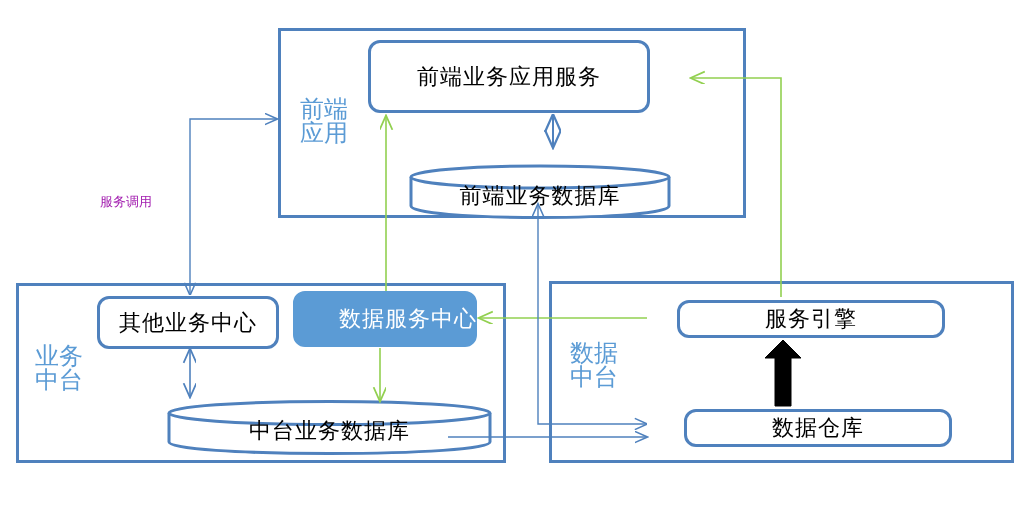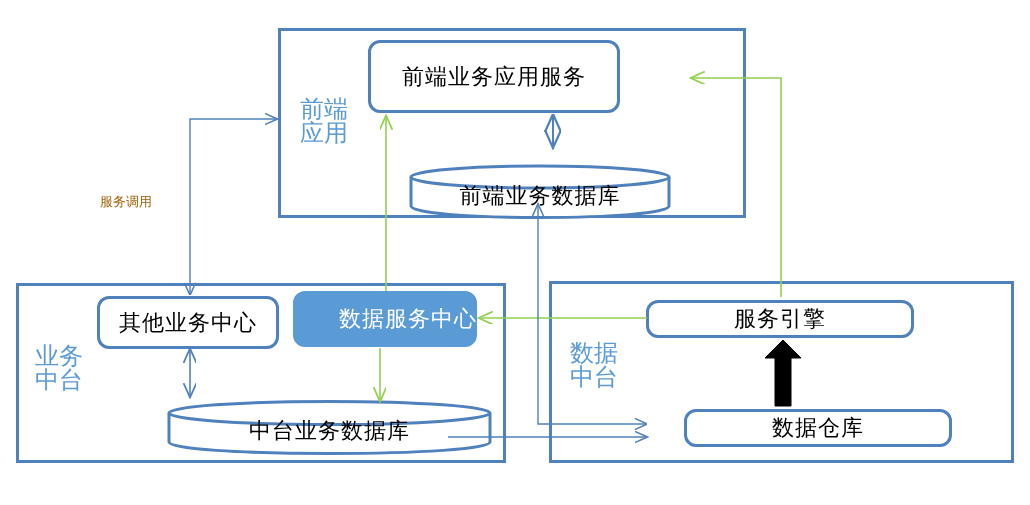--- a/index.html
+++ b/index.html
@@ -17,41 +17,41 @@
                white-space:pre-line;font-weight:400;}
   #label-frontend{left:293px;top:97px;width:62px;}
   #label-business{left:28px;top:344px;width:62px;}
   #label-data{left:563px;top:341px;width:62px;}
 
   
   .node{position:absolute;box-sizing:border-box;border:3px solid #4F81BD;background:#ffffff;
         border-radius:12px;display:flex;align-items:center;justify-content:center;
         color:#000000;font-size:22px;font-family:"DejaVu Sans","Liberation Sans",sans-serif;
         letter-spacing:1px;white-space:nowrap;}
-  #node-frontend-app{left:368px;top:40px;width:252px;height:73px;}
+  #node-frontend-app{left:368px;top:40px;width:282px;height:73px;}
   #node-other-center{left:97px;top:296px;width:182px;height:53px;}
   #node-data-service{left:293px;top:291px;width:184px;height:56px;background:#5B9BD5;
                      border-color:#5B9BD5;color:#ffffff;padding-left:46px;}
-  #node-service-engine{left:646px;top:300px;width:268px;height:38px;}
+  #node-service-engine{left:677px;top:300px;width:268px;height:38px;}
   #node-warehouse{left:684px;top:409px;width:268px;height:38px;}
 
   
   .cyl{position:absolute;}
   .cyl .cyl-svg{position:absolute;left:0;top:0;}
   .cyl .cyl-text{position:absolute;left:0;right:0;top:0;bottom:0;display:flex;
                  align-items:center;justify-content:center;color:#000;font-size:22px;
                  font-family:"DejaVu Sans","Liberation Sans",sans-serif;letter-spacing:1px;
                  white-space:nowrap;padding-top:8px;box-sizing:border-box;}
   #cyl-frontend-db{left:409px;top:164px;width:262px;height:55px;}
   #cyl-business-db{left:123px;top:399px;width:325px;height:56px;margin-left:44px;}
 
   
   #wires{position:absolute;left:0;top:0;width:1030px;height:505px;pointer-events:none;}
 
-  .wire-label{position:absolute;color:#a16207;font-size:13px;
+  .wire-label{position:absolute;color:#a21caf;font-size:13px;
               font-family:"DejaVu Sans","Liberation Sans",sans-serif;white-space:nowrap;}
   #label-service-call{left:100px;top:193px;}
 </style>
 </head>
 <body>
 
 <div id="stage">
 
   <div class="panel" id="panel-frontend"></div>
   <div class="panel" id="panel-business"></div>

